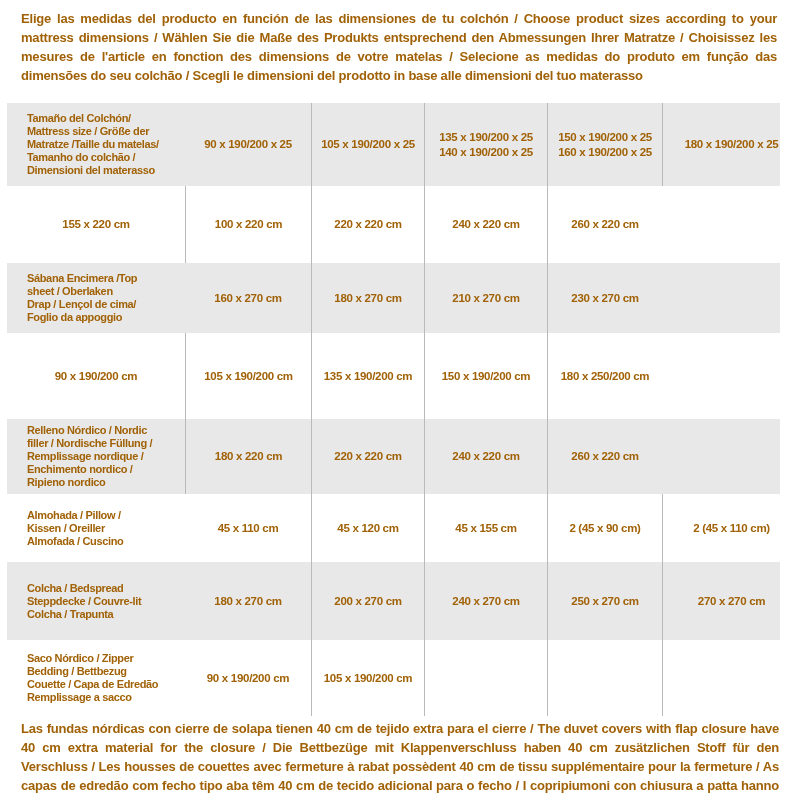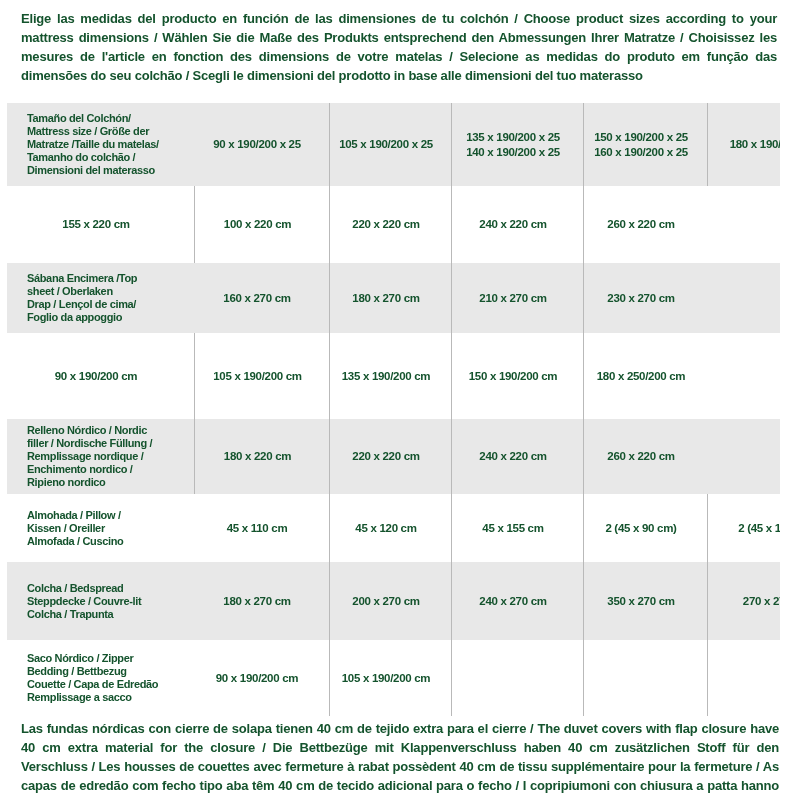--- a/index.html
+++ b/index.html
@@ -7,21 +7,21 @@
     padding: 0;
     background: #ffffff;
   }
   .page {
     position: relative;
     width: 780px;
     height: 800px;
     background: #ffffff;
     font-family: "Liberation Sans", sans-serif;
     font-weight: bold;
-    color: #14532d;
+    color: #a16207;
     overflow: hidden;
   }
   .intro {
     position: absolute;
     top: 9px;
     left: 21px;
     width: 756px;
     margin: 0;
     font-size: 13px;
     line-height: 19px;
@@ -42,21 +42,20 @@
   .size-table {
     position: absolute;
     top: 103px;
     left: 7px;
     width: 793px;
   }
   .trow {
     display: grid;
     grid-template-columns: 178px 126px 113px 123px 115px 138px;
     background: #ffffff;
-    gap: 9px;
   }
   .trow.shaded {
     background: #e8e8e8;
   }
   .cell {
     display: flex;
     align-items: center;
     justify-content: center;
     text-align: center;
     font-size: 11.5px;
@@ -152,21 +151,21 @@
       <div class="cell divided">2 (45 x 110 cm)</div>
     </div>
 
     <div class="trow shaded" style="height:78px">
       <div class="cell label">Colcha / Bedspread
 Steppdecke / Couvre-lit
 Colcha / Trapunta</div>
       <div class="cell">180 x 270 cm</div>
       <div class="cell divided">200 x 270 cm</div>
       <div class="cell divided">240 x 270 cm</div>
-      <div class="cell divided">350 x 270 cm</div>
+      <div class="cell divided">250 x 270 cm</div>
       <div class="cell divided">270 x 270 cm</div>
     </div>
 
     <div class="trow" style="height:76px">
       <div class="cell label">Saco Nórdico / Zipper
 Bedding / Bettbezug
 Couette / Capa de Edredão
 Remplissage a sacco</div>
       <div class="cell">90 x 190/200 cm</div>
       <div class="cell divided">105 x 190/200 cm</div>

